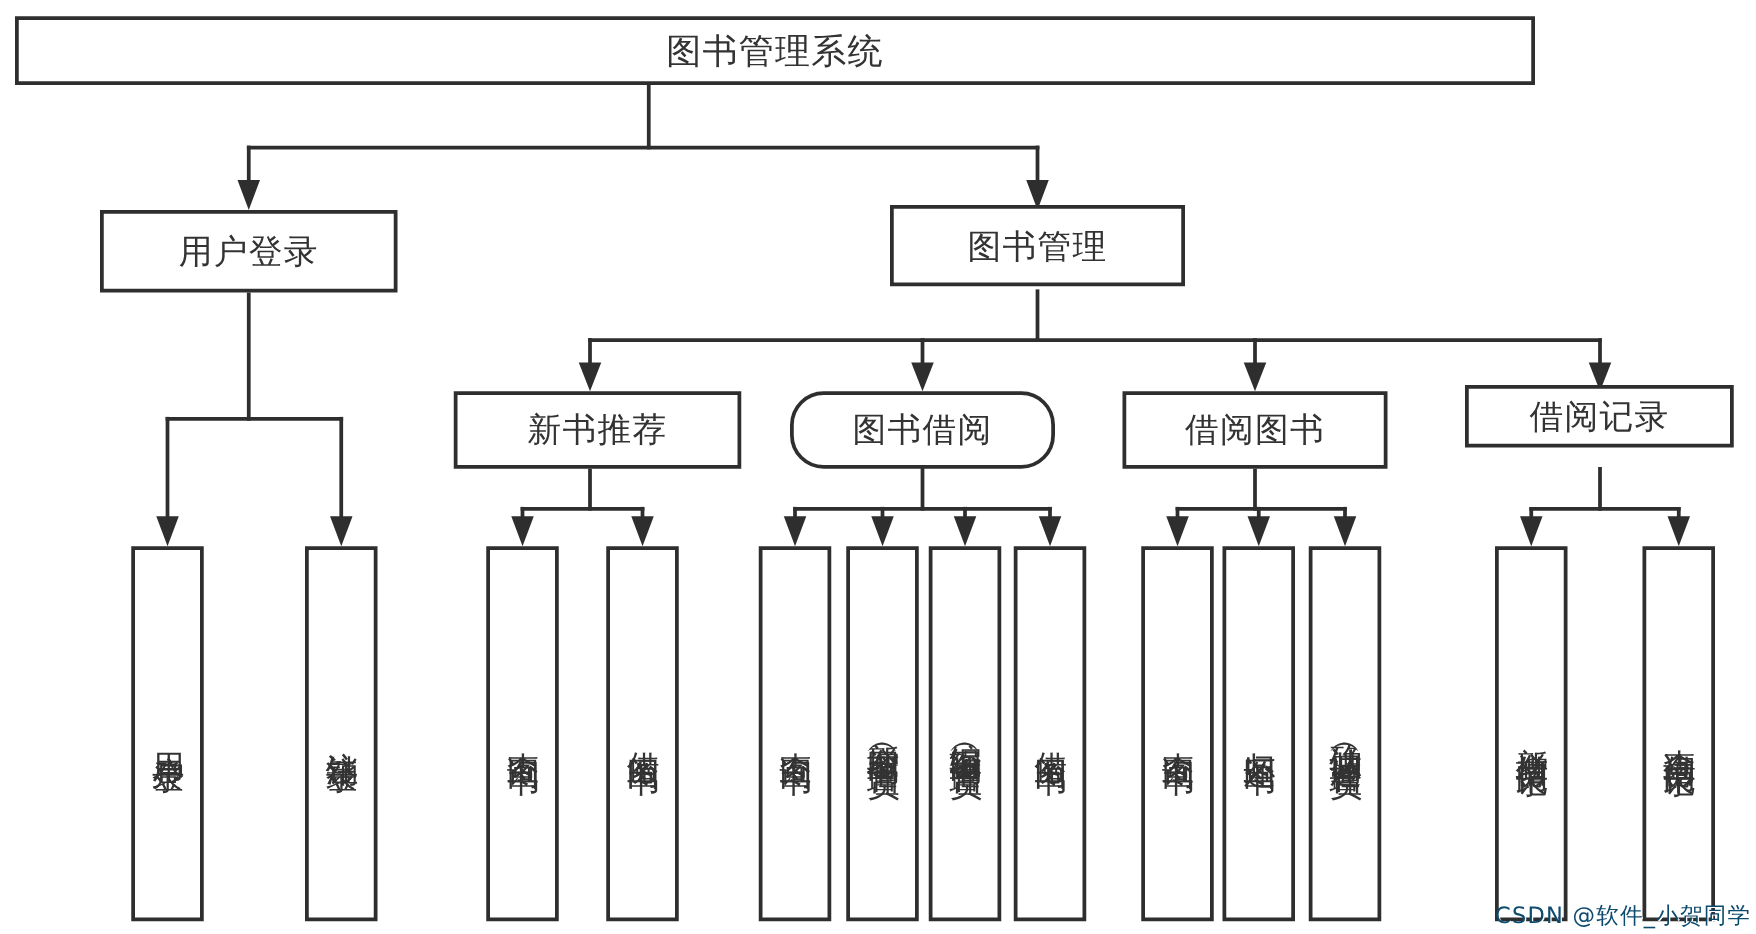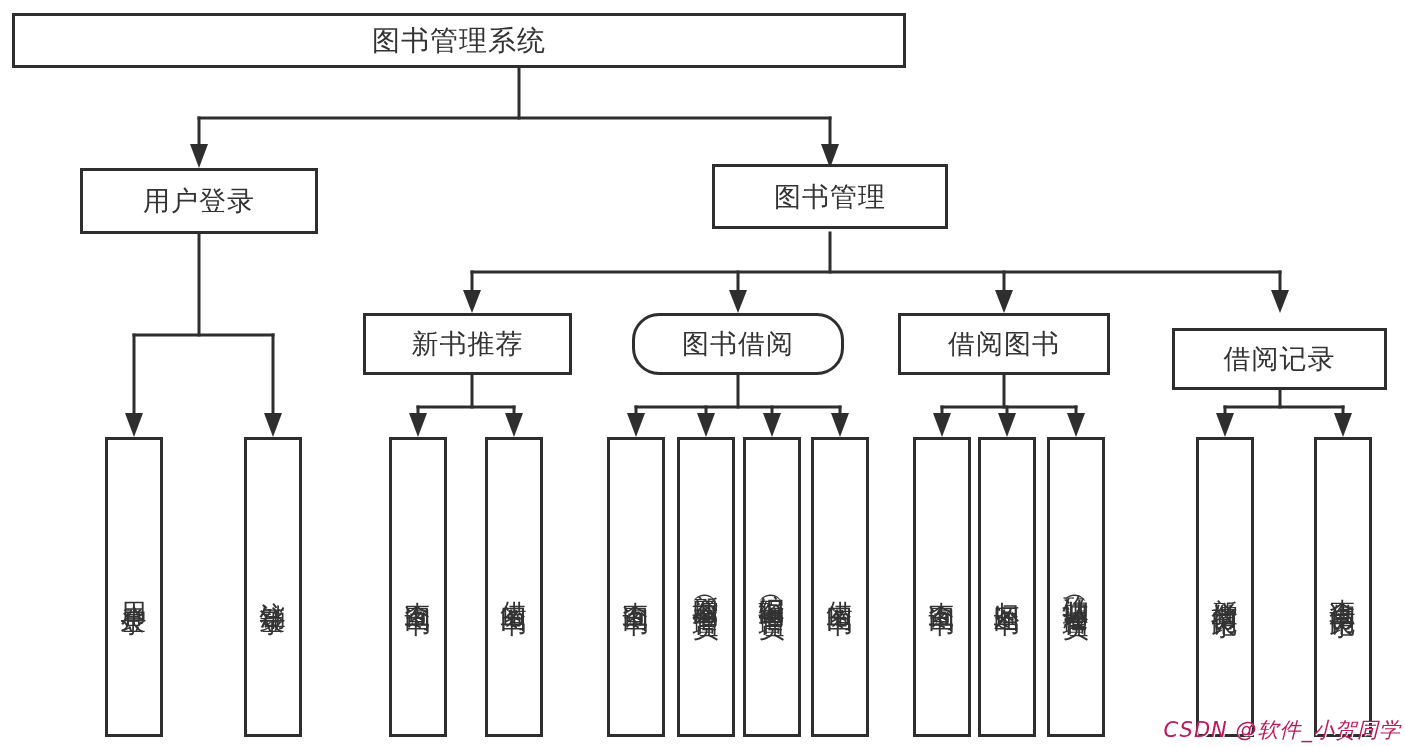--- a/index.html
+++ b/index.html
@@ -31,27 +31,26 @@
     text-orientation: mixed;
     font-size: 26px;
     letter-spacing: 3px;
     line-height: 1;
     white-space: nowrap;
   }
   .watermark {
     position: absolute;
     right: 4px;
     bottom: 3px;
-    font-size: 21px;
-    color: #be185d;
+    font-size: 18px;
+    color: #0c4a6e;
     text-shadow: 1px 1px 0 #ffffff;
     z-index: 5;
     letter-spacing: 1px;
     white-space: nowrap;
-    font-style: italic;
   }
 </style>
 </head>
 <body>
 
 <div class="canvas">
 
   <svg class="wires" width="1405" height="747" viewBox="0 0 1405 747" stroke="#2e2e2e" stroke-width="3" fill="#2e2e2e" stroke-linecap="square">
 
     <line x1="519" y1="68" x2="519" y2="118"></line>
@@ -107,41 +106,41 @@
     <polygon points="1067,413 1085,413 1076,437" stroke="none"></polygon>
 
     <line x1="1280" y1="375" x2="1280" y2="407"></line>
     <line x1="1225" y1="407" x2="1343" y2="407"></line>
     <line x1="1225" y1="407" x2="1225" y2="417"></line>
     <line x1="1343" y1="407" x2="1343" y2="417"></line>
     <polygon points="1216,413 1234,413 1225,437" stroke="none"></polygon>
     <polygon points="1334,413 1352,413 1343,437" stroke="none"></polygon>
   </svg>
 
-  <div class="box h root" style="left:12px; top:13px; width:894px; height:55px;">
+  <div class="box h root" style="left:12px; top:13px; width:1216px; height:55px;">
     <span>图书管理系统</span>
   </div>
 
   <div class="box h" style="left:80px; top:168px; width:238px; height:66px;">
     <span>用户登录</span>
   </div>
   <div class="box h" style="left:712px; top:164px; width:236px; height:65px;">
     <span>图书管理</span>
   </div>
 
-  <div class="box h" style="left:363px; top:313px; width:209px; height:62px;">
+  <div class="box h" style="left:363px; top:313px; width:230px; height:62px;">
     <span>新书推荐</span>
   </div>
   <div class="box h" style="left:632px; top:313px; width:212px; height:62px;border-radius:27px;">
     <span>图书借阅</span>
   </div>
   <div class="box h" style="left:898px; top:313px; width:212px; height:62px;">
     <span>借阅图书</span>
   </div>
-  <div class="box h" style="left:1172px; top:328px; width:215px; height:62px;">
+  <div class="box h" style="left:1172px; top:308px; width:215px; height:50px;">
     <span>借阅记录</span>
   </div>
 
   <div class="box v" style="left:105px; top:437px; width:58px; height:300px;">
     <span>用户登录</span>
   </div>
   <div class="box v" style="left:244px; top:437px; width:58px; height:300px;">
     <span>注销登录</span>
   </div>
 

